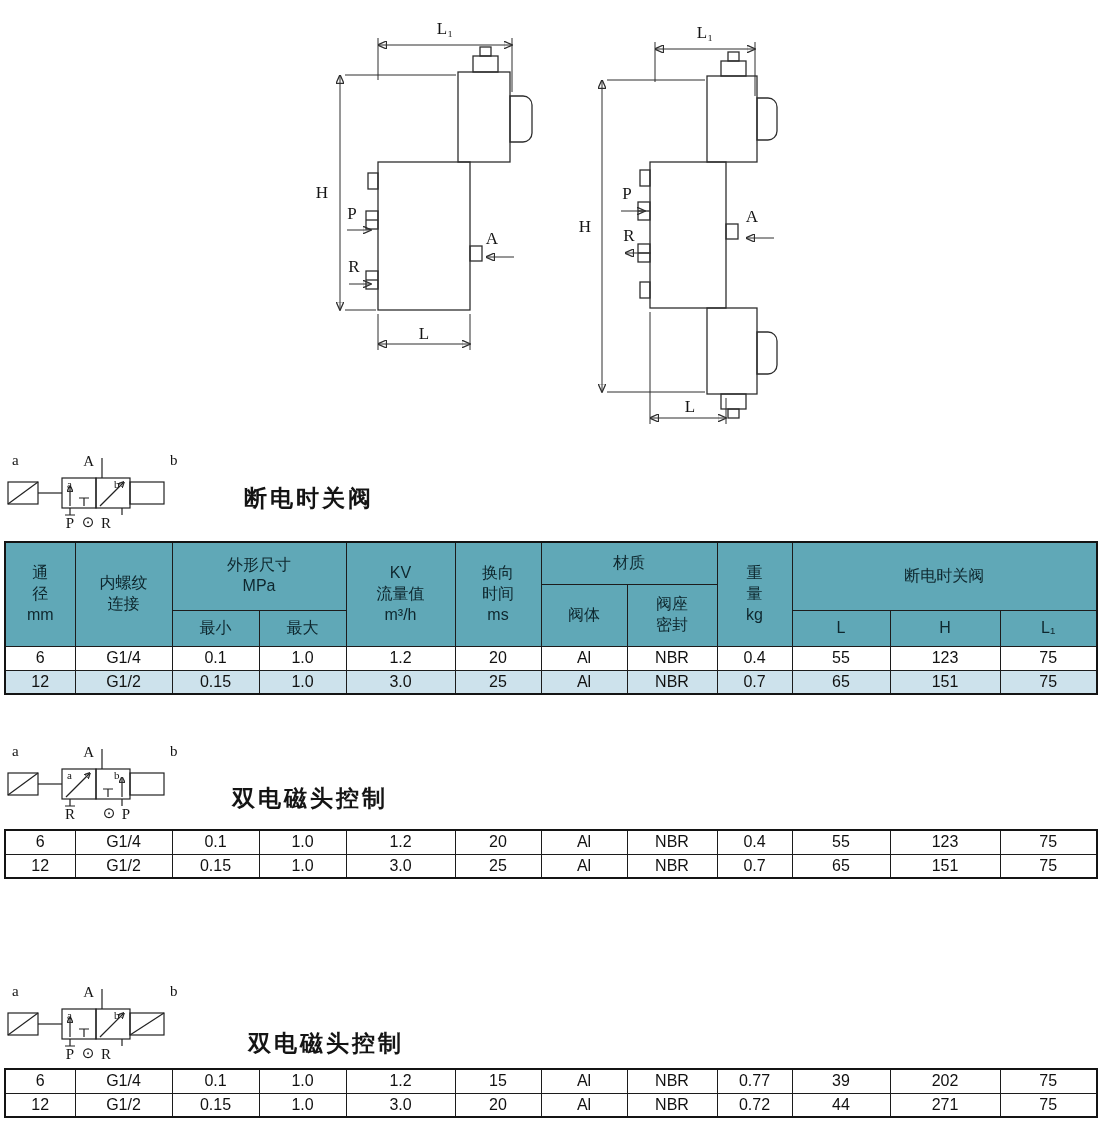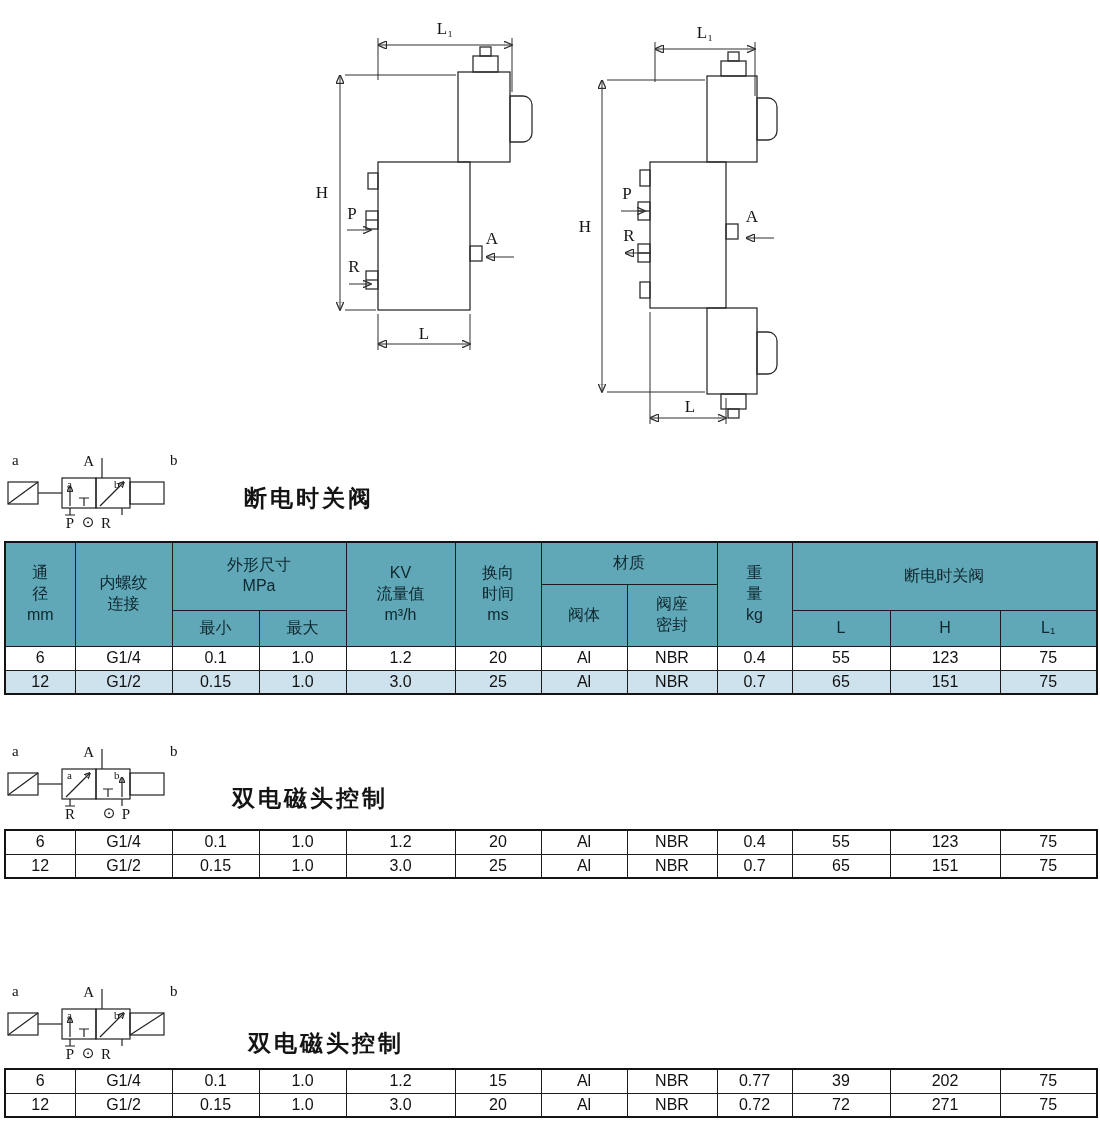--- a/index.html
+++ b/index.html
@@ -414,19 +414,19 @@
   <tr>
     <td>12</td>
           <td>G1/2</td>
           <td>0.15</td>
           <td>1.0</td>
           <td>3.0</td>
           <td>20</td>
           <td>Al</td>
           <td>NBR</td>
           <td>0.72</td>
-          <td>72</td>
+          <td>44</td>
           <td>271</td>
           <td>75</td>
   </tr>
 </tbody>
 </table>
 </div>
 
 </body></html>

